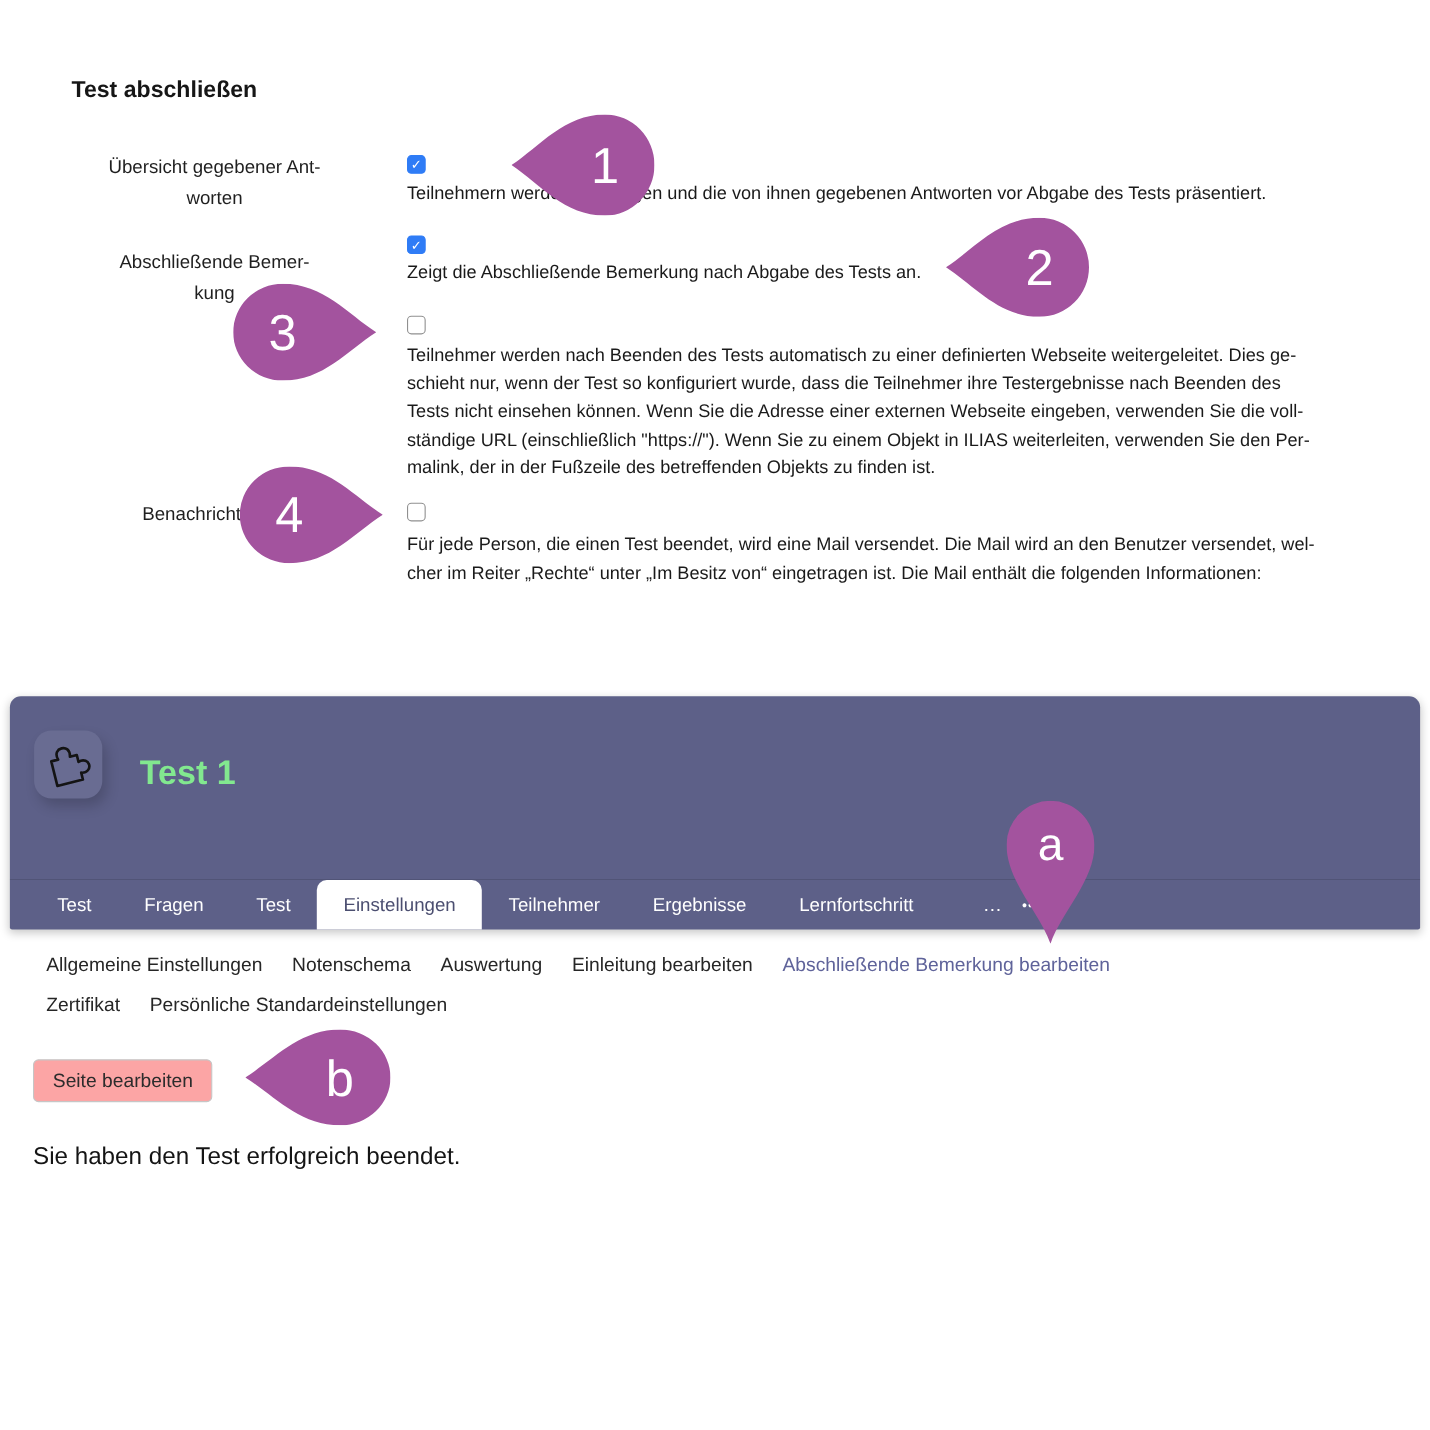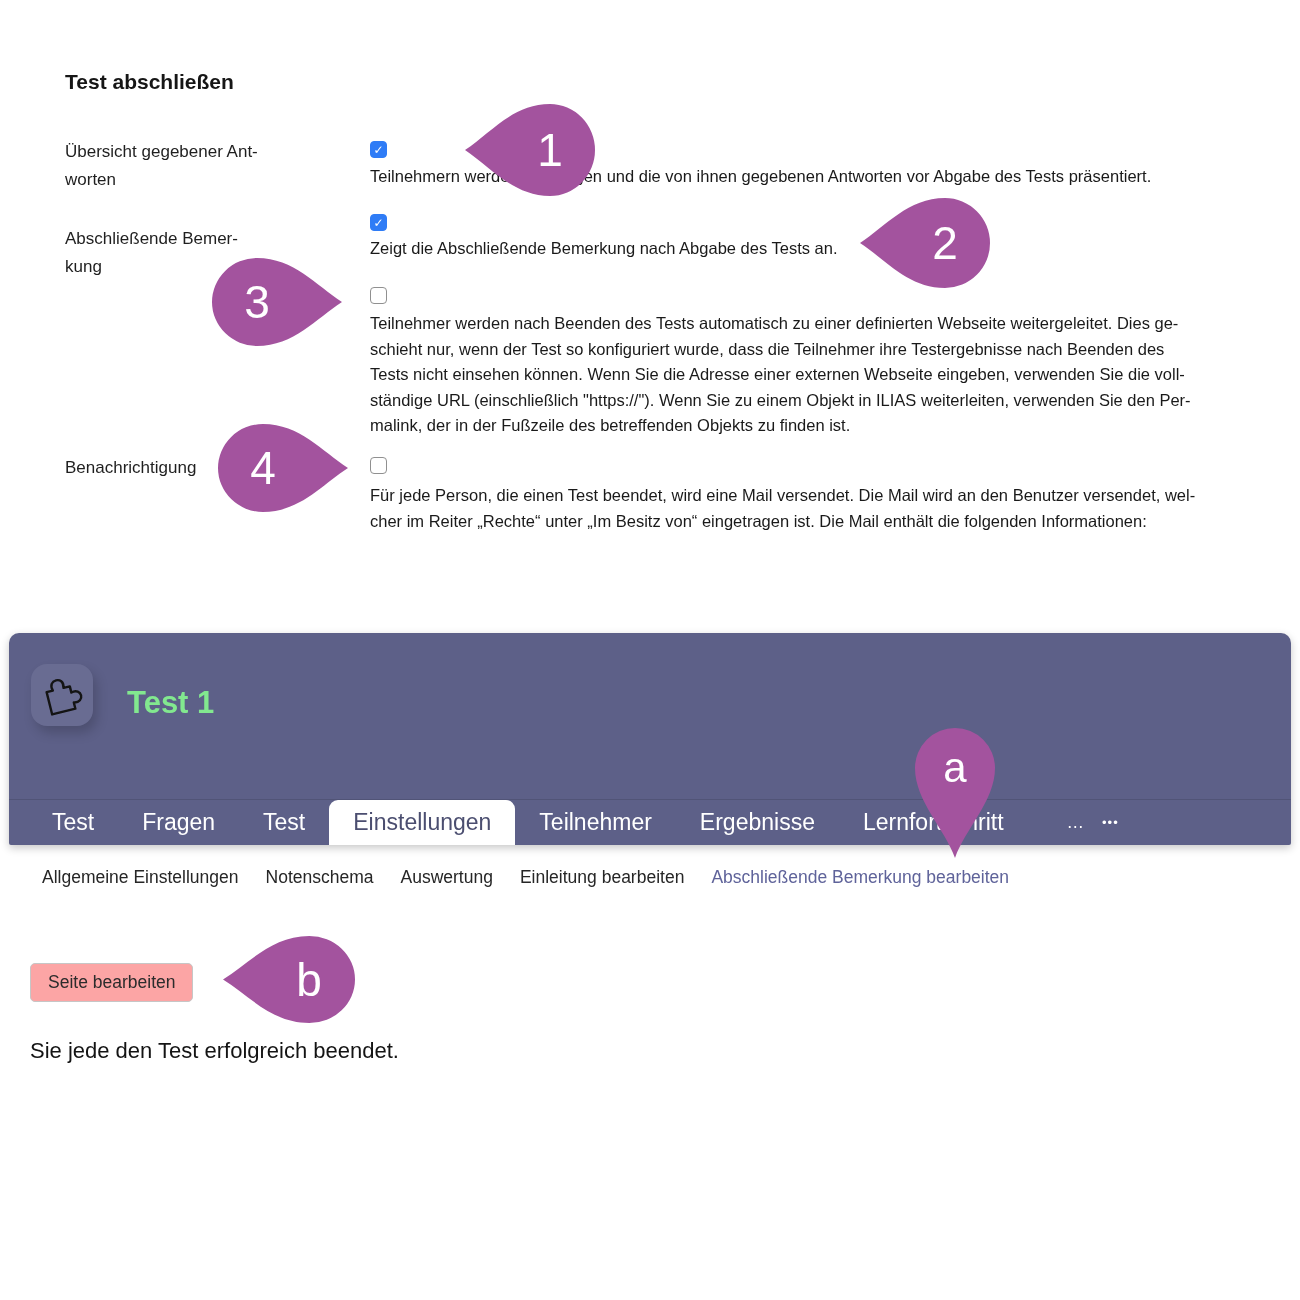--- a/index.html
+++ b/index.html
@@ -2,41 +2,41 @@
 <html><head>
 <meta charset="utf-8">
 <style>
   * { margin:0; padding:0; box-sizing:border-box; }
   html,body { background:#fff; }
   body { font-family:"Liberation Sans","DejaVu Sans",sans-serif; color:#1c1c1c; }
   #canvas { position:relative; width:1300px; height:1300px; background:#fff; overflow:hidden; }
 
   
   .page-heading { position:absolute; left:65px; top:70px; font-size:21px; font-weight:700; color:#161616; }
-  .row-label { position:absolute; left:65px; width:260px; font-size:17px; line-height:28px; color:#1f1f1f; white-space:pre-line; }
+  .row-label { position:absolute; left:65px; width:260px; font-size:17px; line-height:28px; color:#1f1f1f; white-space:pre-line;text-align:center; }
   .checkbox { position:absolute; left:370px; width:17px; height:17px; border:1.5px solid #909090; border-radius:4px; background:#fff; display:flex; align-items:center; justify-content:center; }
   .checkbox.checked { background:#2f7cf6; border-color:#2f7cf6; }
   .checkbox.checked::after { content:"✓"; color:#fff; font-size:12px; font-weight:700; line-height:1; }
   .row-desc { position:absolute; left:370px; width:920px; font-size:16.5px; line-height:25.6px; color:#1a1a1a; white-space:pre-line; }
 
   
   .callout { position:absolute; z-index:50; }
   .callout svg { position:absolute; inset:0; width:100%; height:100%; }
   .callout .label { position:absolute; display:flex; align-items:center; justify-content:center; color:#fff; }
   .callout-side .label { top:0; bottom:0; font-size:46px; }
   .callout-side.tipleft .label { left:40px; right:0; }
   .callout-side.tipright .label { left:0; right:40px; }
   .callout-down .label { left:0; right:0; top:0; height:80px; font-size:42px; }
 
   
   .objheader { position:absolute; left:9px; top:633px; width:1282px; height:212px; background:#5d6088; border-radius:10px 10px 2px 2px; box-shadow:0 3px 9px rgba(0,0,0,.22); }
   .obj-tile { position:absolute; left:22px; top:31px; width:62px; height:62px; background:#696c92; border-radius:16px; box-shadow:4px 7px 12px rgba(0,0,0,.18); display:flex; align-items:center; justify-content:center; }
   .obj-title { position:absolute; left:118px; top:52px; font-size:31px; font-weight:700; color:#82e88f; }
   .tabbar { position:absolute; left:0; right:0; bottom:0; height:46px; display:flex; align-items:stretch; padding-left:19px; border-top:1px solid rgba(0,0,0,.12); }
-  .tab { display:flex; align-items:center; padding:0 24px; font-size:23px; color:#fff; white-space:nowrap; }
+  .tab { display:flex; align-items:center; padding:0 24px; font-size:17px; color:#fff; white-space:nowrap; }
   .tab.active { background:#fff; color:#4b4e70; border-radius:9px 9px 0 0; }
   .tab-more { display:flex; align-items:center; padding:0 9px; color:#fff; font-size:17.5px; }
   .tab-more.first { margin-left:30px; }
   .tab-more.dots { font-size:13px; letter-spacing:1px; }
 
   
   .subnav { position:absolute; left:42px; display:flex; gap:27px; font-size:17.5px; color:#262626; white-space:nowrap; }
   .subnav .link.active { color:#5f639a; }
   .subnav-r1 { top:867px; }
   .subnav-r2 { top:903px; }
@@ -139,17 +139,21 @@
     </div>
   </div>
 
   <div class="subnav subnav-r1">
     <span class="link">Allgemeine Einstellungen</span>
     <span class="link">Notenschema</span>
     <span class="link">Auswertung</span>
     <span class="link">Einleitung bearbeiten</span>
     <span class="link active">Abschließende Bemerkung bearbeiten</span>
   </div>
+  <div class="subnav subnav-r2">
+    <span class="link">Zertifikat</span>
+    <span class="link">Persönliche Standardeinstellungen</span>
+  </div>
 
   <button class="edit-btn">Seite bearbeiten</button>
-  <div class="finish-msg">Sie jede den Test erfolgreich beendet.</div>
+  <div class="finish-msg">Sie haben den Test erfolgreich beendet.</div>
 
 </div>
 
 </body></html>

